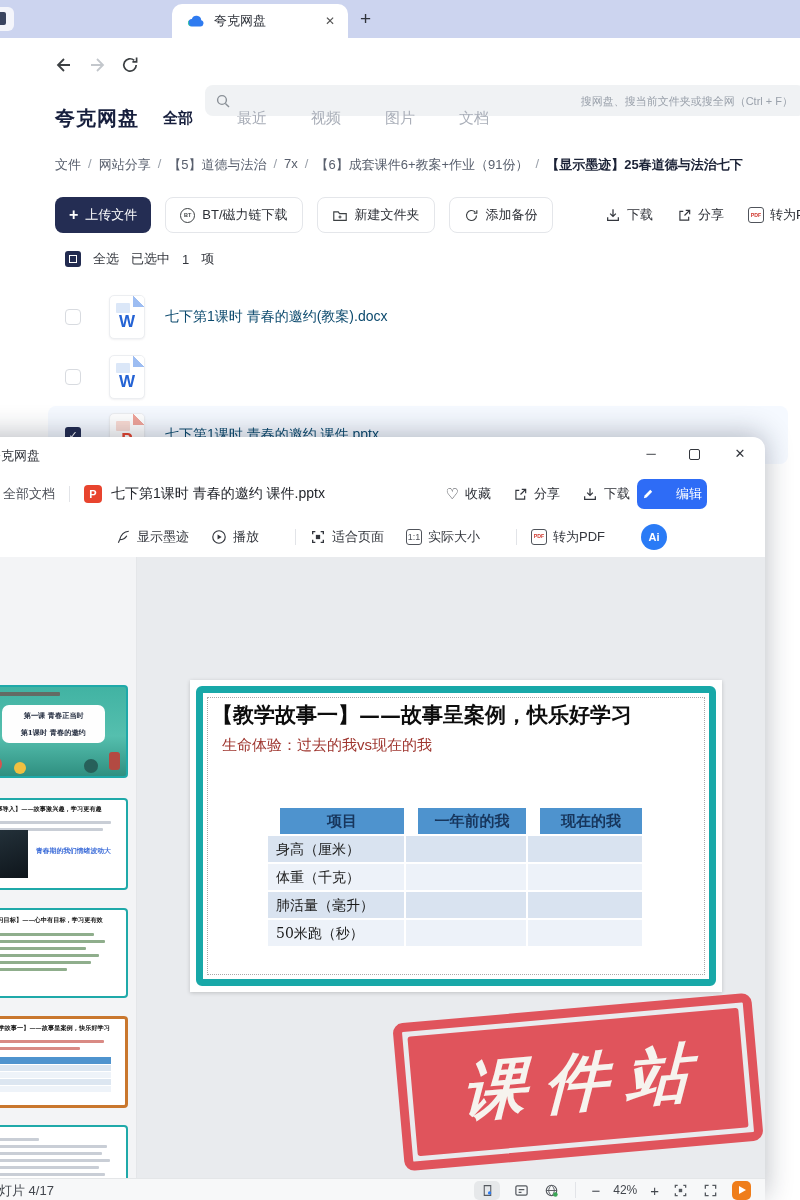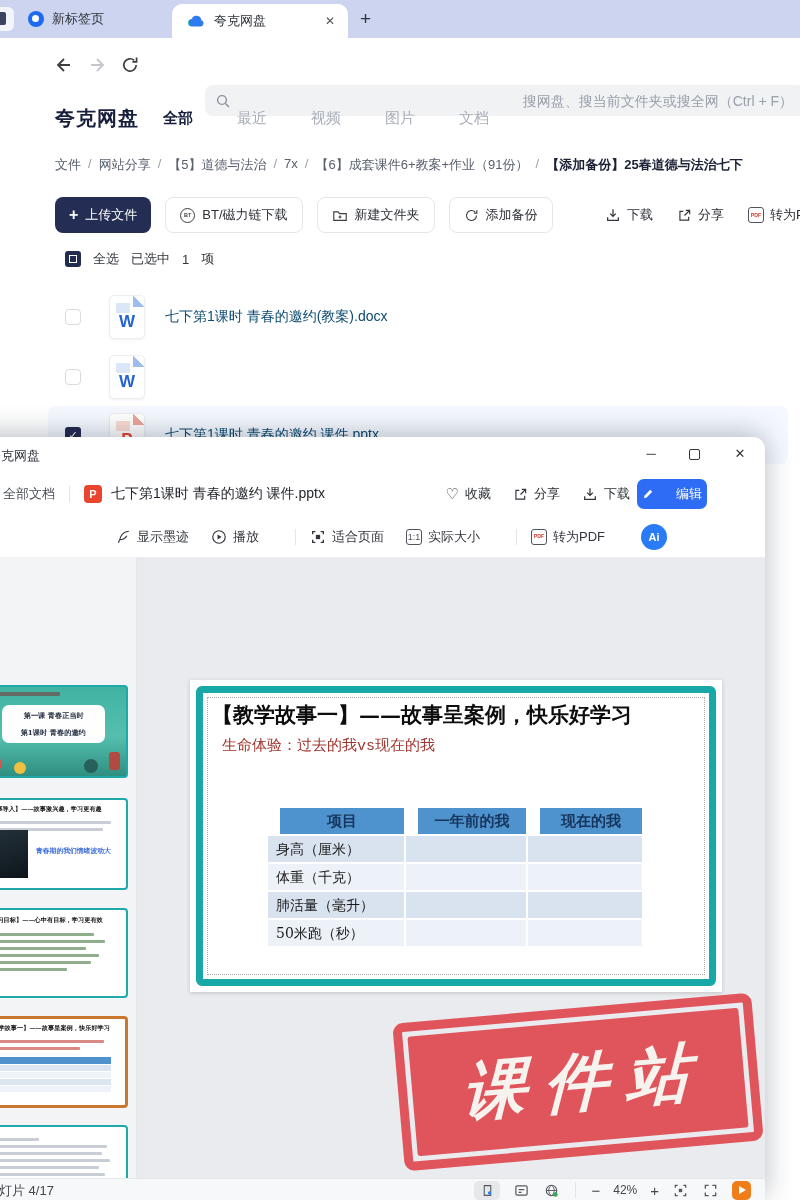--- a/index.html
+++ b/index.html
@@ -20,21 +20,21 @@
   .tab-close { margin-left:auto; font-size:12px; color:#555; width:16px; text-align:center; }
   .newtab-plus { left:360px; top:8px; font-size:19px; color:#30343c; }
   .cloud-ic { width:20px; height:15px; flex:0 0 20px; }
 
   .btoolbar { left:0; top:38px; width:800px; height:54px; background:#fff; }
   .nav-ic { top:17px; width:20px; height:20px; }
   .searchbar { left:205px; top:47px; width:600px; height:31px; background:#f0f2f4; border-radius:8px;
                display:flex; align-items:center; padding:0 12px 0 10px; }
   .searchbar svg { flex:0 0 16px; }
   .searchbar input { flex:1; border:none; outline:none; background:transparent; text-align:right;
-                     font-size:14px; color:#3c4043; font-family:"Liberation Sans",sans-serif; }
+                     font-size:11px; color:#3c4043; font-family:"Liberation Sans",sans-serif; }
   .searchbar input::placeholder { color:#9aa1ab; }
 
   
   .page-title { left:55px; top:105px; font-size:20px; font-weight:bold; color:#171f3d; letter-spacing:1px; }
   .nav-tabs { left:163px; top:109px; display:flex; gap:44px; font-size:15px; color:#a9aeb8; }
   .nav-tabs .on { color:#171f3d; font-weight:bold; }
   .crumbs { left:55px; top:156px; width:760px; font-size:13px; color:#585f6d; display:flex; gap:7px; white-space:nowrap; }
   .crumbs .sep { color:#9aa0aa; }
   .crumbs .cur { color:#1b2236; font-weight:bold; }
 
@@ -125,21 +125,21 @@
   .t5 { top:568px; height:88px; padding:7px 5px; }
   .lnstack { display:flex; flex-direction:column; gap:4px; margin-top:4px; }
 
   .preview { left:177px; top:120px; width:628px; height:621px; background:#e9ebee; }
 
   .slide { left:230px; top:243px; width:532px; height:312px; background:#fff; box-shadow:0 1px 4px rgba(0,0,0,.18); }
   .teal-frame { position:absolute; left:6px; top:6px; right:6px; bottom:6px; border:7px solid #18a8a8; border-radius:6px; }
   .dotted { position:absolute; left:17px; top:17px; right:17px; bottom:17px; border:1px dotted #a9a9a9; }
   .s-title { position:absolute; left:22px; top:21px; font-family:"DejaVu Serif",serif; font-weight:bold;
              font-size:21px; color:#0d0d0d; white-space:nowrap; }
-  .s-line1 { position:absolute; left:32px; top:56px; font-family:Liberation Mono, monospace; font-size:15px; color:#9e352e; }
+  .s-line1 { position:absolute; left:32px; top:56px; font-family:Liberation Sans, sans-serif; font-size:15px; color:#9e352e; }
   .s-para { position:absolute; left:28px; top:78px; width:474px; font-family:"DejaVu Serif",serif; font-size:15px;
             color:#bb372f; line-height:1.55; text-indent:4em; }
   .s-table { position:absolute; left:78px; top:128px; width:374px; display:grid;
              grid-template-columns:136px 120px 114px; gap:2px; font-family:"DejaVu Serif",serif; }
   .s-table .h { background:#4e93ce; color:#17365d; font-weight:bold; font-size:15px; text-align:center; line-height:26px; height:26px;margin-left:12px; }
   .s-table .c { height:26px; font-size:14px; color:#1a1a1a; line-height:26px; padding-left:8px; }
   .rA { background:#d9e3f0; } .rB { background:#edf2f9; }
 
   .notes { left:177px; top:685px; width:628px; height:56px; background:#eef0f1; border-top:1px solid #e1e3e6; }
   .notes span { position:absolute; left:28px; top:18px; font-size:13px; color:#b4bac1; }
@@ -159,24 +159,20 @@
   .sign { font-size:15px; color:#43474e; line-height:1; }
   .playbtn { width:19px; height:19px; border-radius:5px; background:#ef7d1a; position:relative; }
   .playbtn:after { content:""; position:absolute; left:7px; top:5px; border-left:7px solid #fff;
                    border-top:4.5px solid transparent; border-bottom:4.5px solid transparent; }
 </style>
 </head>
 <body>
 
 <div class="abs tabstrip">
   <div class="abs partial-icon"></div>
-  <div class="abs tab tab-new">
-    <span class="q-circle"></span>
-    <span>新标签页</span>
-  </div>
   <div class="abs tab tab-active">
     <svg class="cloud-ic" viewBox="0 0 22 15">
       <path d="M6 13 a4.2 4.2 0 0 1 .4-8.3 A5.4 5.4 0 0 1 16.8 6 a3.6 3.6 0 0 1 -.9 7 z" fill="#2f7bf0"></path>
       <path d="M5.6 13 a4 4 0 0 1 -1.8-7.3 a6 6 0 0 0 1.8 7.3" fill="#35c6a0"></path>
     </svg>
     <span>夸克网盘</span>
     <span class="tab-close">✕</span>
   </div>
   <span class="abs newtab-plus">+</span>
 </div>
@@ -214,21 +210,21 @@
   <span>文件</span>
     <span class="sep">/</span>
   <span>网站分享</span>
     <span class="sep">/</span>
   <span>【5】道德与法治</span>
     <span class="sep">/</span>
   <span>7x</span>
     <span class="sep">/</span>
   <span>【6】成套课件6+教案+作业（91份）</span>
     <span class="sep">/</span>
-  <span class="cur">【添加备份】25春道德与法治七下</span>
+  <span class="cur">【显示墨迹】25春道德与法治七下</span>
 </div>
 
 <div class="abs actionrow">
   <div class="btn btn-dark">
     <span class="plus-w">+</span>
     <span>上传文件</span>
   </div>
   <div class="btn">
     <span class="bt-circle">
         <b>BT</b>

